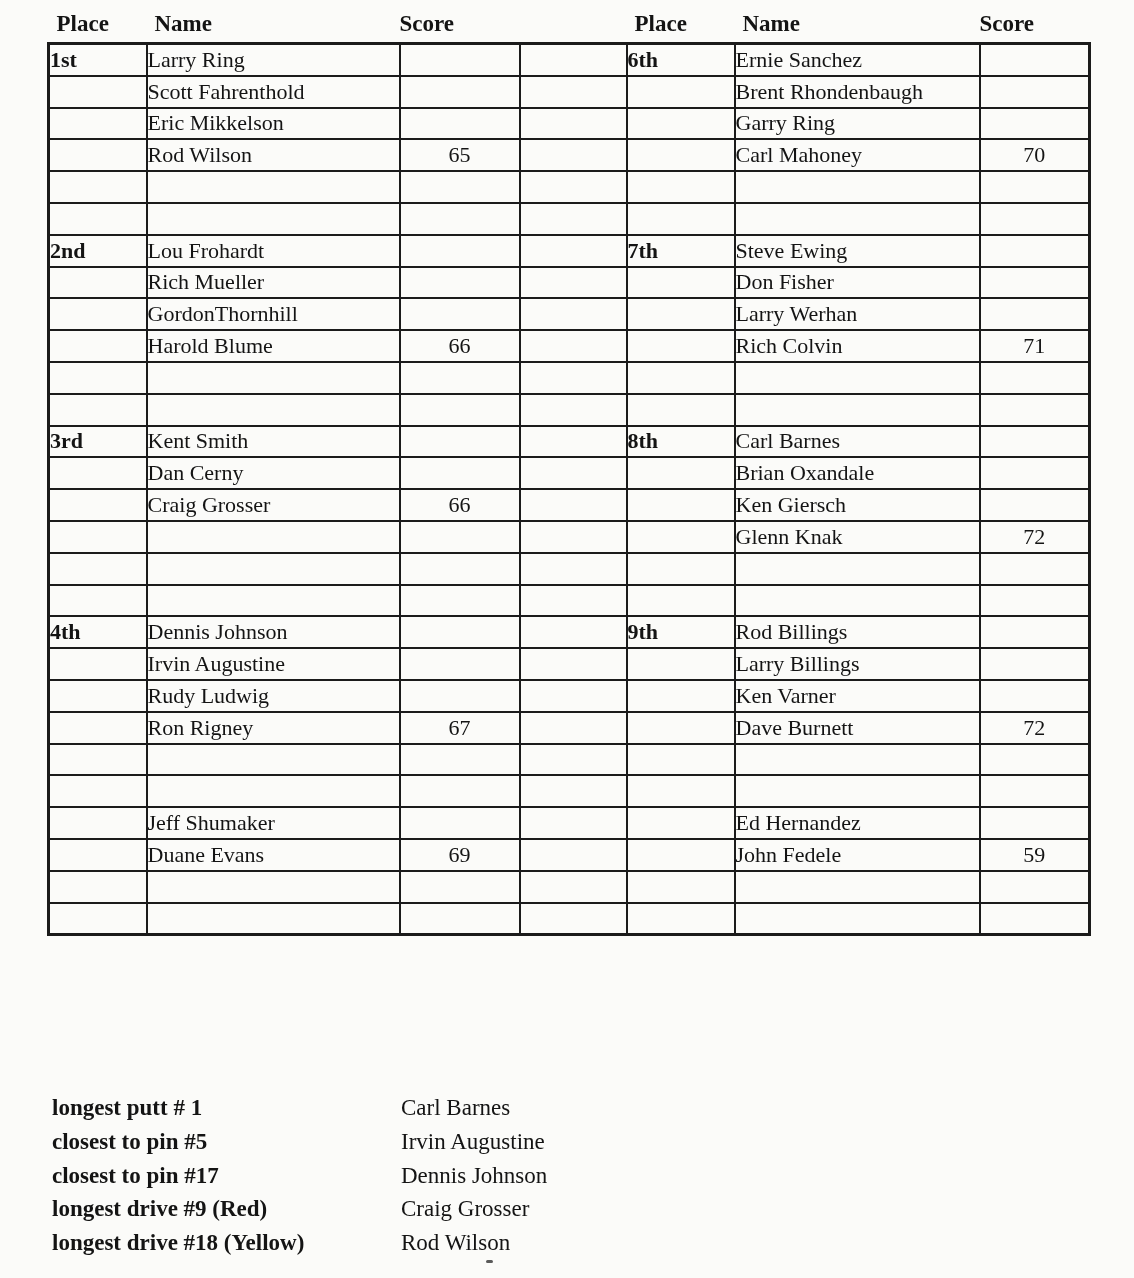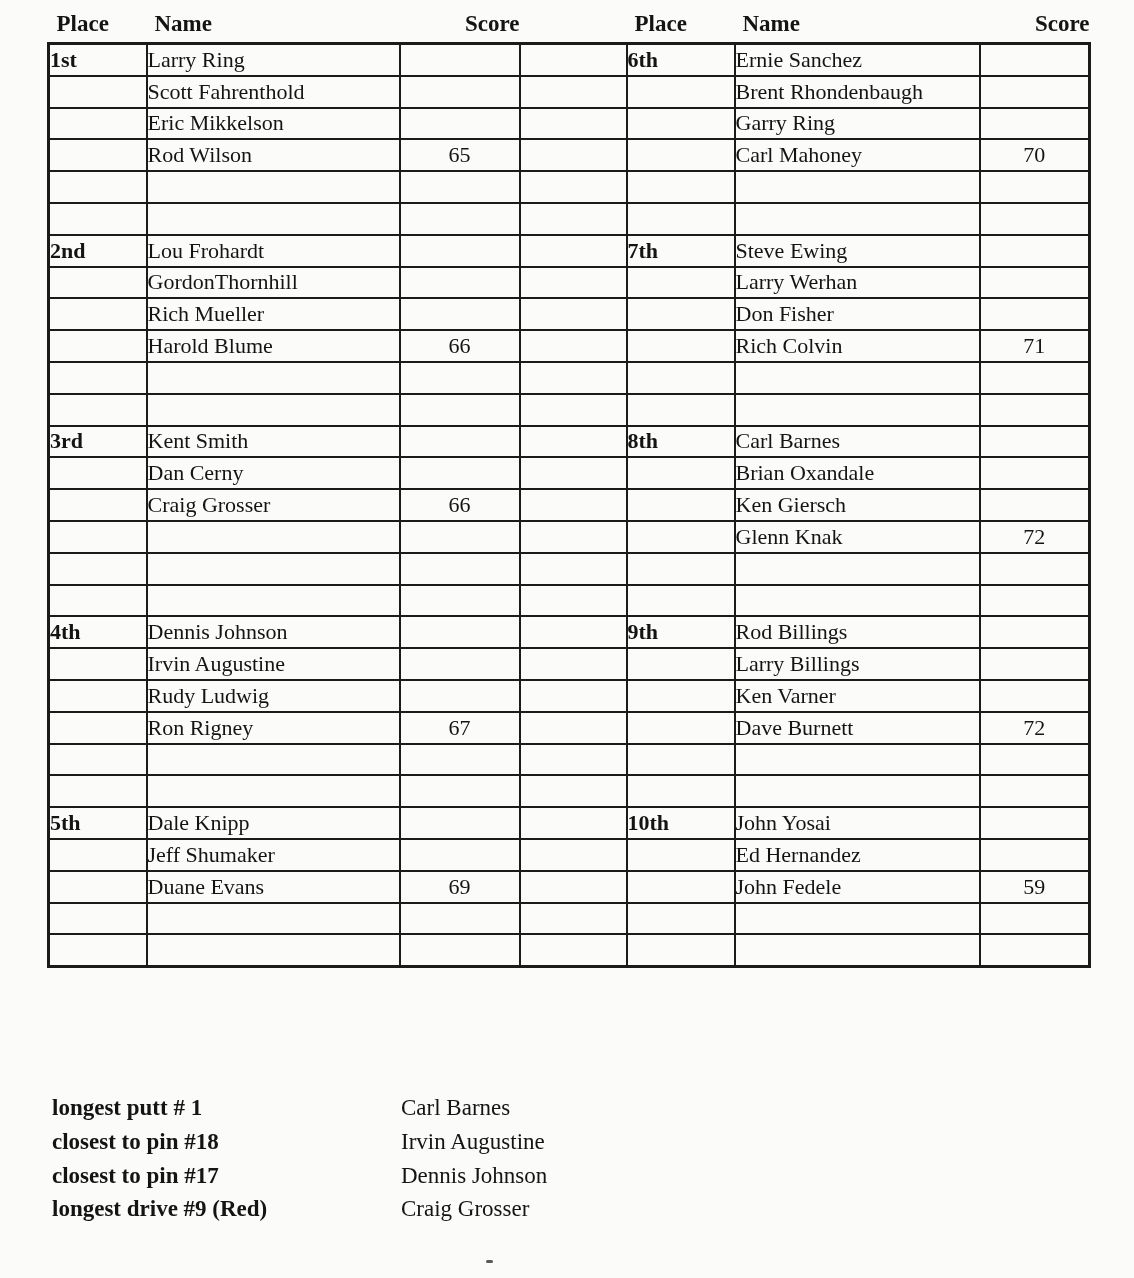--- a/index.html
+++ b/index.html
@@ -21,21 +21,21 @@
     position:absolute;left:47px;top:8px;
     border-collapse:collapse;table-layout:fixed;
     width:1041px;
   }
   table.results thead th{
     border:none;background:transparent;
     font-weight:bold;font-size:23px;
     height:32px;vertical-align:middle;
     text-align:left;padding:0 0 2px 8px;
   }
-  table.results thead th.h-score{text-align:right;padding-left:0;}
+  table.results thead th.h-score{text-align:left;padding-left:0;}
   table.results tbody{border:3px solid var(--line);}
   table.results tbody td{
     border:2px solid var(--line);
     height:29.8px;
     font-size:22px;
     padding:0;
     vertical-align:middle;
     white-space:nowrap;
     overflow:visible;
   }
@@ -145,34 +145,34 @@
           <td class="c-place">2nd</td>
           <td class="c-name">Lou Frohardt</td>
           <td class="c-score"></td>
           <td class="c-spacer"></td>
           <td class="c-place">7th</td>
           <td class="c-name">Steve Ewing</td>
           <td class="c-score"></td>
         </tr>
         <tr>
           <td class="c-place"></td>
+          <td class="c-name">Rich Mueller</td>
+          <td class="c-score"></td>
+          <td class="c-spacer"></td>
+          <td class="c-place"></td>
+          <td class="c-name">Don Fisher</td>
+          <td class="c-score"></td>
+        </tr>
+        <tr>
+          <td class="c-place"></td>
           <td class="c-name">GordonThornhill</td>
           <td class="c-score"></td>
           <td class="c-spacer"></td>
           <td class="c-place"></td>
           <td class="c-name">Larry Werhan</td>
-          <td class="c-score"></td>
-        </tr>
-        <tr>
-          <td class="c-place"></td>
-          <td class="c-name">Rich Mueller</td>
-          <td class="c-score"></td>
-          <td class="c-spacer"></td>
-          <td class="c-place"></td>
-          <td class="c-name">Don Fisher</td>
           <td class="c-score"></td>
         </tr>
         <tr>
           <td class="c-place"></td>
           <td class="c-name">Harold Blume</td>
           <td class="c-score">66</td>
           <td class="c-spacer"></td>
           <td class="c-place"></td>
           <td class="c-name">Rich Colvin</td>
           <td class="c-score">71</td>
@@ -297,29 +297,20 @@
         <tr>
           <td class="c-place"></td>
           <td class="c-name"></td>
           <td class="c-score"></td>
           <td class="c-spacer"></td>
           <td class="c-place"></td>
           <td class="c-name"></td>
           <td class="c-score"></td>
         </tr>
         <tr>
-          <td class="c-place">5th</td>
-          <td class="c-name">Dale Knipp</td>
-          <td class="c-score"></td>
-          <td class="c-spacer"></td>
-          <td class="c-place">10th</td>
-          <td class="c-name">John Yosai</td>
-          <td class="c-score"></td>
-        </tr>
-        <tr>
           <td class="c-place"></td>
           <td class="c-name">Jeff Shumaker</td>
           <td class="c-score"></td>
           <td class="c-spacer"></td>
           <td class="c-place"></td>
           <td class="c-name">Ed Hernandez</td>
           <td class="c-score"></td>
         </tr>
         <tr>
           <td class="c-place"></td>
@@ -349,25 +340,28 @@
           <td class="c-score"></td>
         </tr>
       </tbody>
   </table>
 
   <div class="awards">
     <div class="award-row">
       <span class="award-label">longest putt # 1</span><span class="award-winner">Carl Barnes</span>
     </div>
     <div class="award-row">
-      <span class="award-label">closest to pin #18</span><span class="award-winner">Irvin Augustine</span>
+      <span class="award-label">closest to pin #5</span><span class="award-winner">Irvin Augustine</span>
     </div>
     <div class="award-row">
       <span class="award-label">closest to pin #17</span><span class="award-winner">Dennis Johnson</span>
     </div>
     <div class="award-row">
       <span class="award-label">longest drive #9 (Red)</span><span class="award-winner">Craig Grosser</span>
     </div>
+    <div class="award-row">
+      <span class="award-label">longest drive #18 (Yellow)</span><span class="award-winner">Rod Wilson</span>
+    </div>
   </div>
 
   <div class="artifact-dot"></div>
 
 </div>
 
 </body></html>

